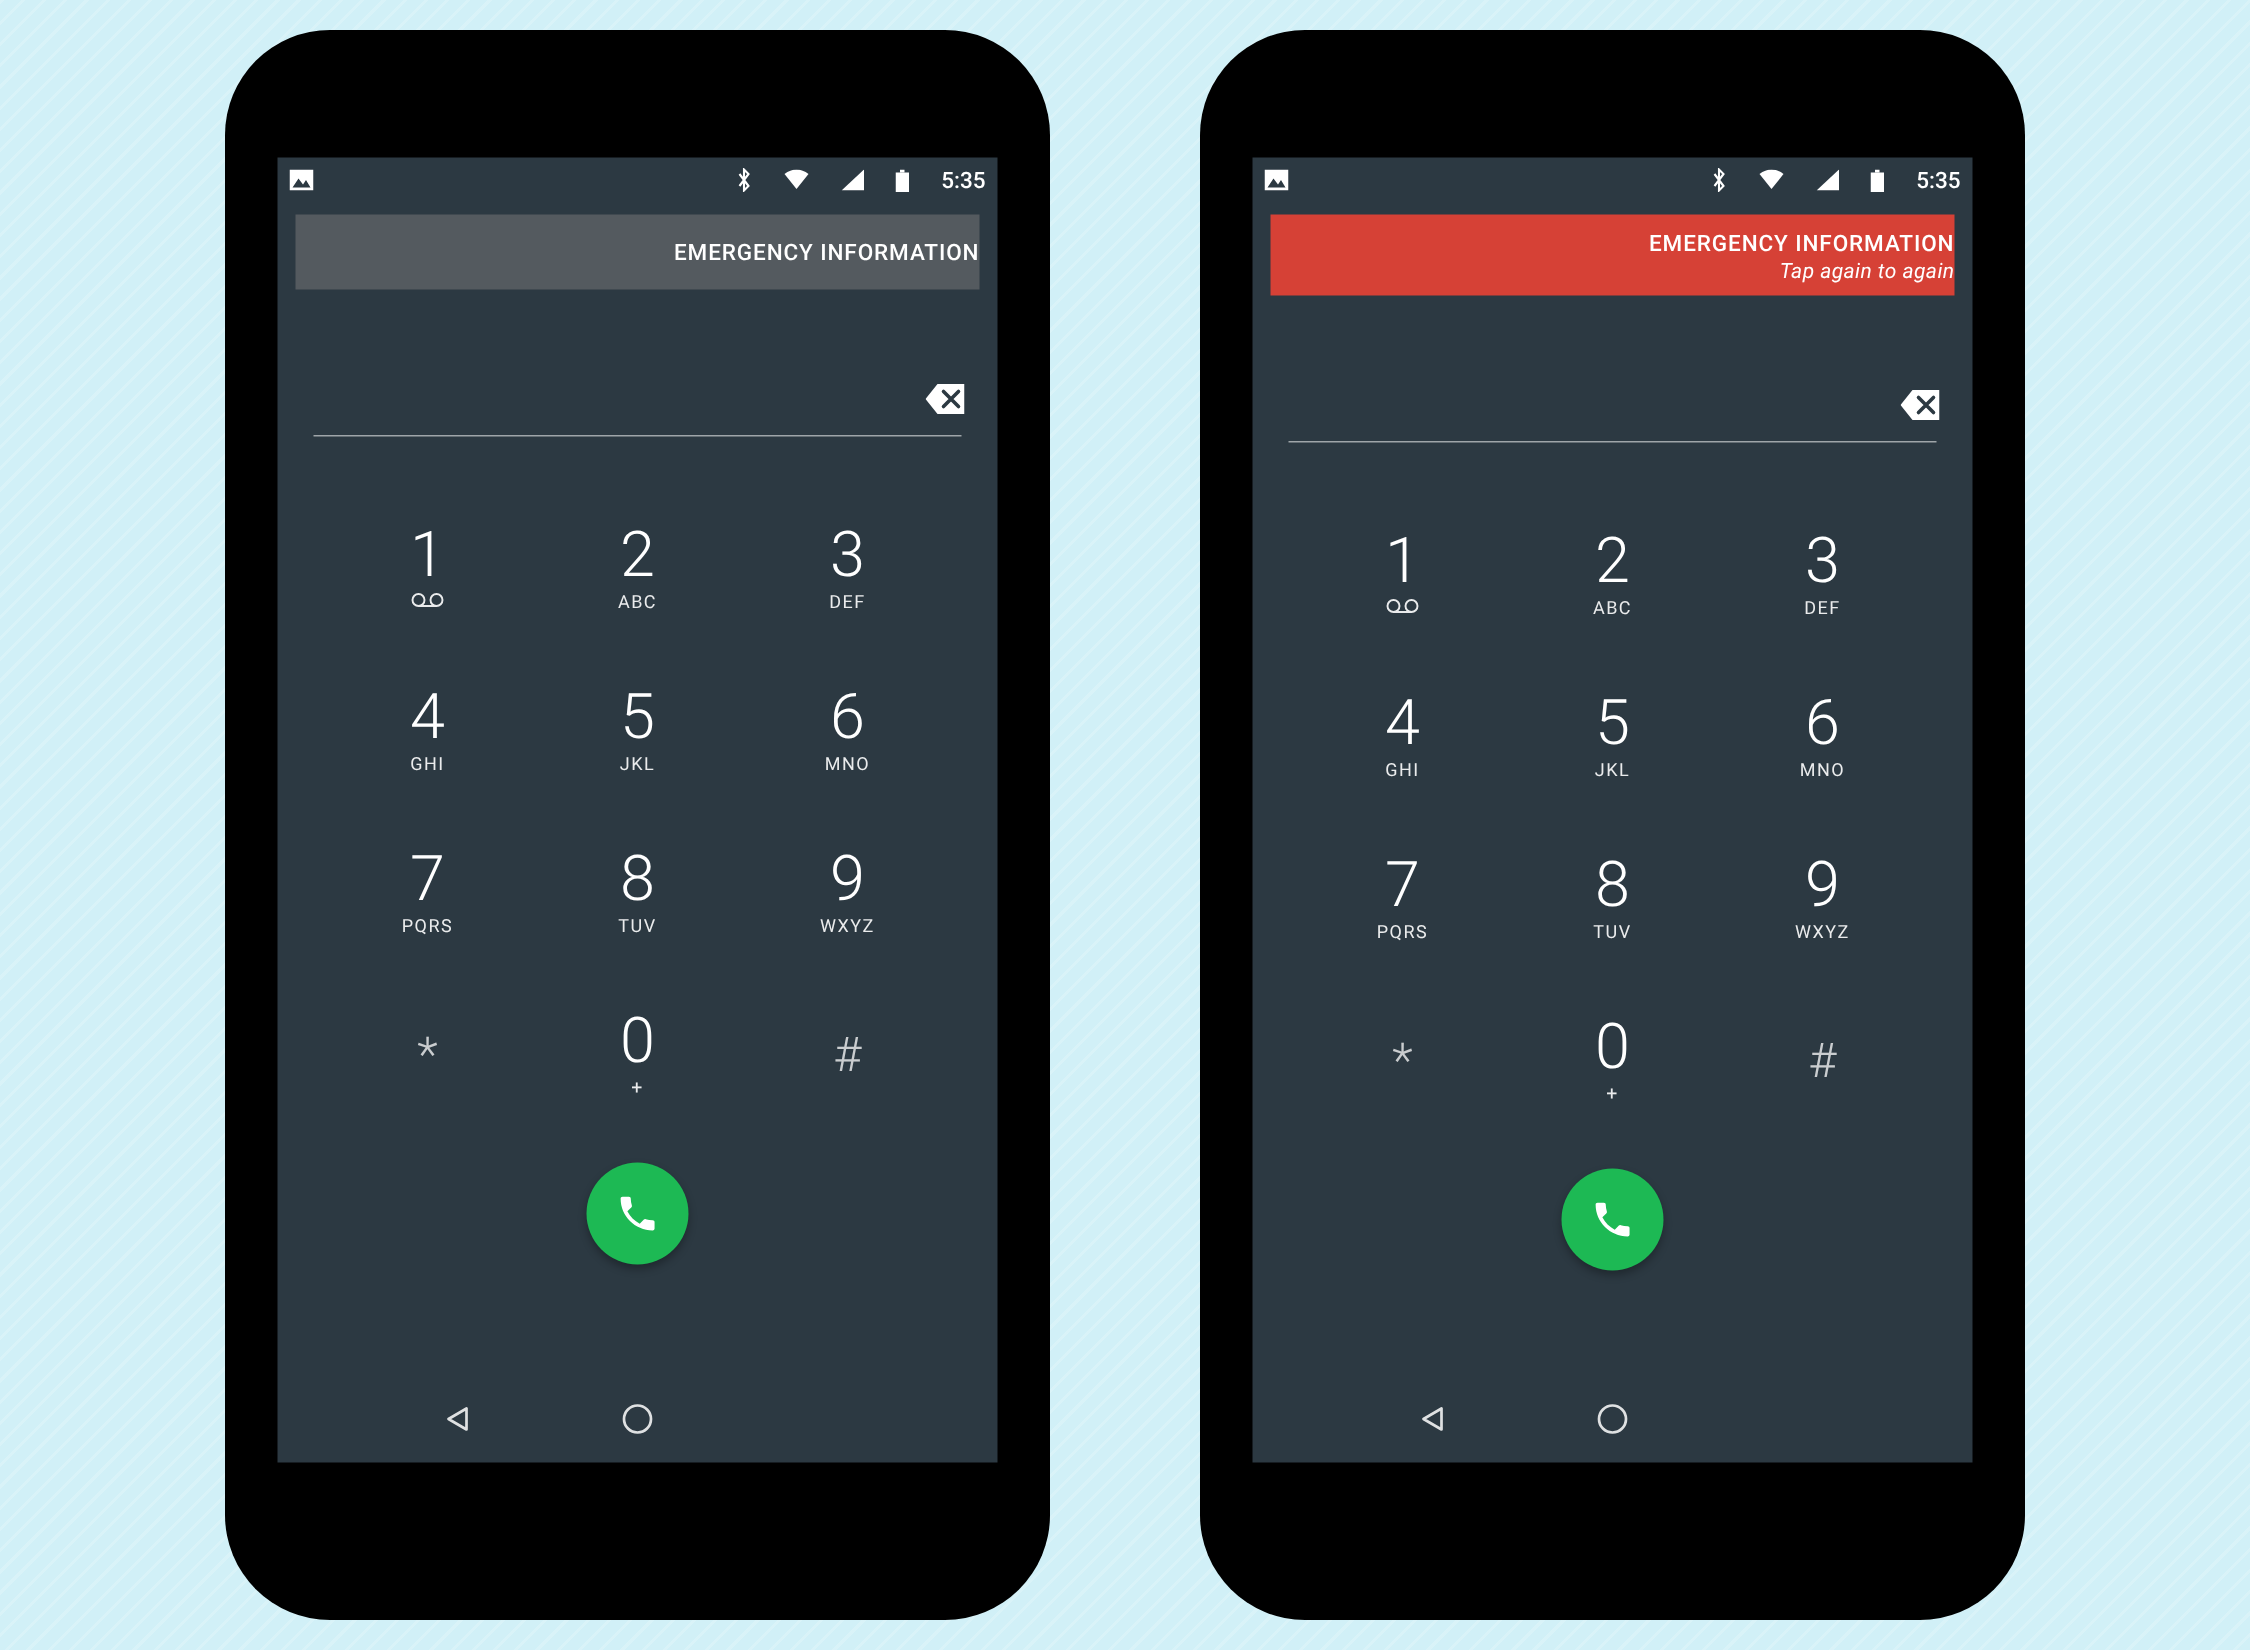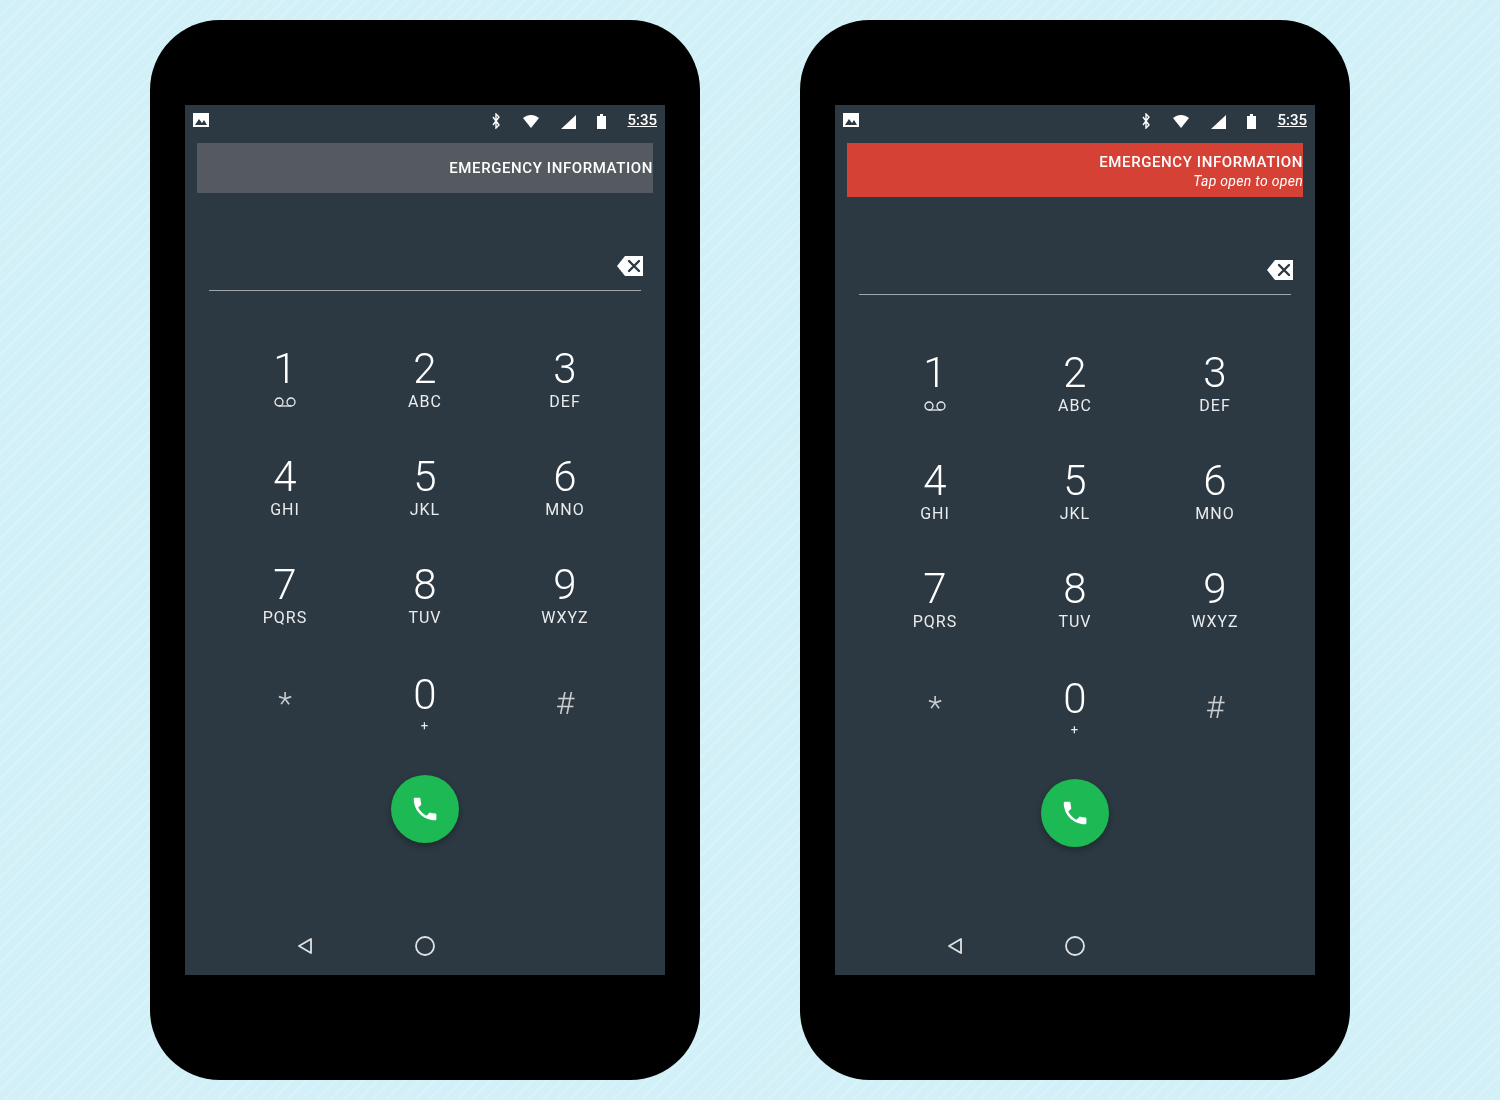--- a/index.html
+++ b/index.html
@@ -25,21 +25,21 @@
     width: 100%; height: 100%;
     background: #2c3942; position: relative;
     display: flex; flex-direction: column;
     color: #fff; overflow: hidden;
   }
   .status-bar {
     height: 30px; display: flex; align-items: center;
     padding: 0 8px; font-size: 15px; font-weight: 500;
   }
   .status-left { flex: 0 0 auto; }
-  .status-right { margin-left: auto; display: flex; align-items: flex-end; gap: 21px; text-decoration: underline; }
+  .status-right { margin-left: auto; display: flex; align-items: center; gap: 21px; }
   .ico { display: inline-flex; align-items: center; }
   .emergency-banner {
     margin: 8px 12px 0 12px; padding: 16px 0;
     text-align: right; color: #fff;
     font-size: 15px; font-weight: 500; letter-spacing: 0.6px;
   }
   .banner-normal { background: #545a5f; }
   .banner-alert { background: #d64136; padding: 10px 0 8px 0;}
   .banner-sub { font-size: 14px; font-style: italic; font-weight: 400; letter-spacing: 0.3px; margin-top: 2px;}
   .input-row {
@@ -53,21 +53,21 @@
   }
   .dialpad {
     margin-top: 34px; display: grid;
     grid-template-columns: repeat(3, 1fr);
     grid-template-rows: repeat(4, 108px);
     justify-items: center; align-items: center;
     padding: 0 30px;
   }
   .key { text-align: center; cursor: pointer; width: 100px;}
   .key .num { font-size: 42px; font-weight: 300; line-height: 1; }
-  .key .ltr { font-size: 16px; letter-spacing: 1px; margin-top: 2px; opacity: 0.9;}
+  .key .ltr { font-size: 12px; letter-spacing: 1px; margin-top: 2px; opacity: 0.9;}
   .key .ltr-sym { font-size: 13px; opacity: 0.9;}
   .key-sym .num { font-size: 32px; color: rgba(255,255,255,0.75);}
   .call-btn {
     width: 68px; height: 68px; border-radius: 50%;
     background: #1db954; display:flex; align-items:center; justify-content:center;
     margin: 18px auto 0 auto; cursor:pointer;
     box-shadow: 0 3px 6px rgba(0,0,0,0.3);
   }
   .navbar {
     position: absolute; bottom: 0; left: 0; right: 0;
@@ -233,21 +233,21 @@
               <rect x="0" y="2" width="9" height="13" fill="#fff"></rect>
               <rect x="3" y="0" width="3" height="2" fill="#fff"></rect>
             </svg>
           </span>
         <span>5:35</span>
       </span>
     </div>
 
     <div class="emergency-banner banner-alert">
       <div>EMERGENCY INFORMATION</div>
-      <div class="banner-sub">Tap open to open</div>
+      <div class="banner-sub">Tap again to again</div>
     </div>
 
     <div class="input-row">
       <span class="backspace">
         <svg width="26" height="20" viewBox="0 0 26 20">
             <path d="M8 0 L26 0 L26 20 L8 20 L0 10 Z" fill="#fff"></path>
             <path d="M12 5 L22 15 M22 5 L12 15" stroke="#2c3942" stroke-width="2.4" stroke-linecap="round"></path>
           </svg>
       </span>
     </div>

